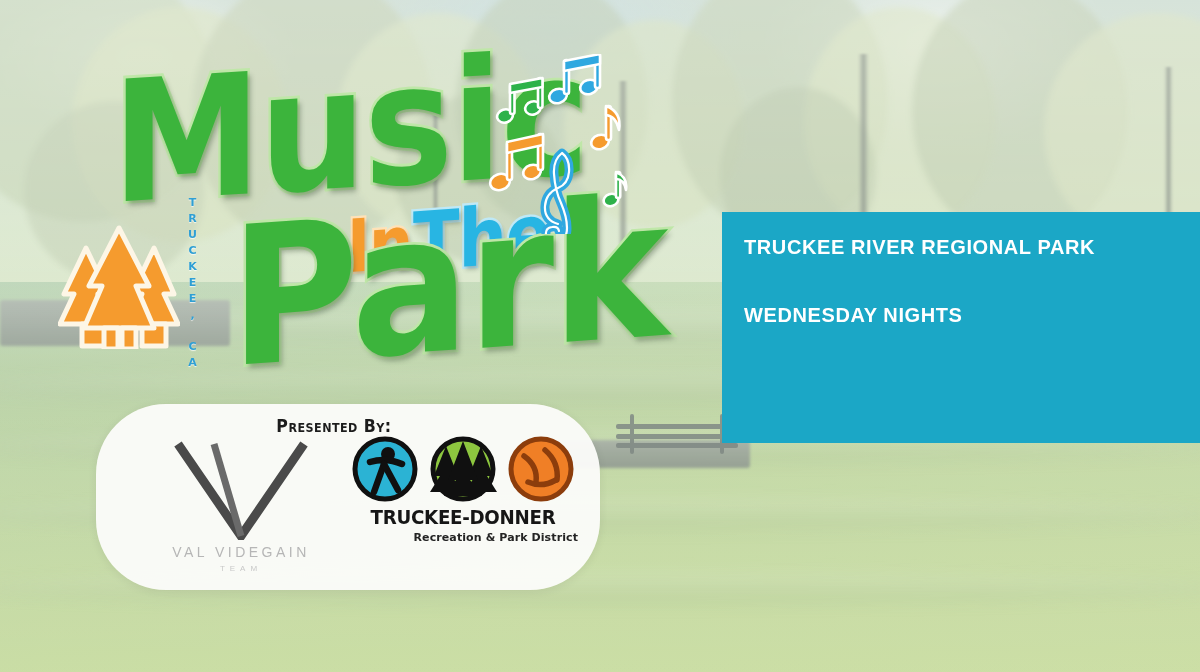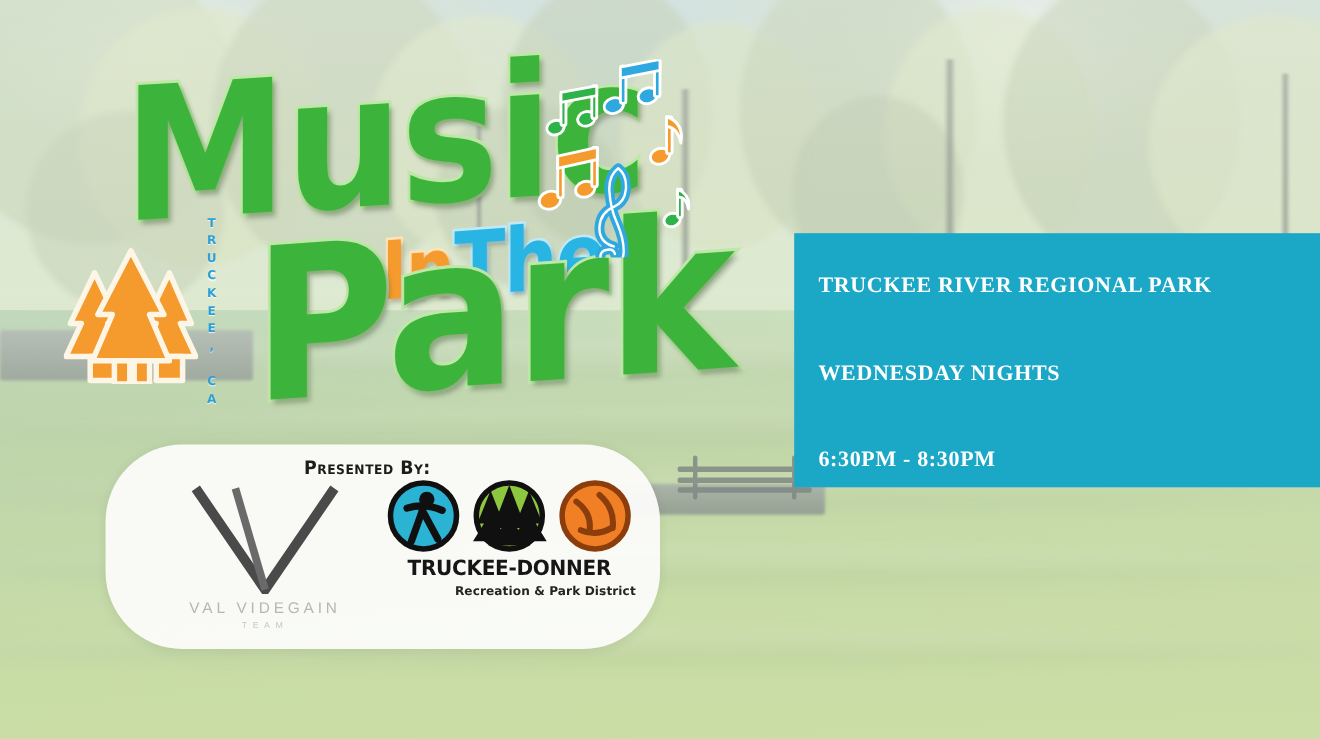--- a/index.html
+++ b/index.html
@@ -103,23 +103,23 @@
   #notes { position:absolute; left:448px; top:8px; width:140px; height:180px; }
 
   
   #info {
     position:absolute; left:722px; top:212px; width:478px; height:231px;
     background:#1ba7c6;
     padding:22px 0 0 22px;
     color:#ffffff;
   }
   #info .line {
-    font-family:Liberation Serif, serif;
+    font-family:Liberation Sans, sans-serif;
     font-weight:bold; font-size:20px; letter-spacing:.6px;
-    line-height:1.38; white-space:nowrap;margin-top:12px;
+    line-height:1.38; white-space:nowrap;
   }
   #info .gap { height:40px; }
 
   
   #card {
     position:absolute; left:96px; top:404px; width:504px; height:186px;
     background:rgba(252,252,250,.95);
     border-radius:70px;
     box-shadow:0 2px 10px rgba(0,0,0,.07);
     text-decoration:underline;
@@ -278,21 +278,20 @@
       </g>
     </svg>
   </div>
 </div>
 
 <div id="info">
   <div class="line">TRUCKEE RIVER REGIONAL PARK</div>
   <div class="gap"></div>
   <div class="line">WEDNESDAY NIGHTS</div>
   <div class="gap"></div>
-  <div class="line">6:30PM - 8:30PM</div>
 </div>
 
 <div id="card">
 
   <div id="presented">Presented By:</div>
 
   <div id="val">
     <svg viewBox="0 0 210 100" width="210" height="100">
       <g fill="none" stroke="#4a4a4a" stroke-width="9" stroke-linejoin="miter">
         <path d="M42 4 L105 96 L168 4"></path>

